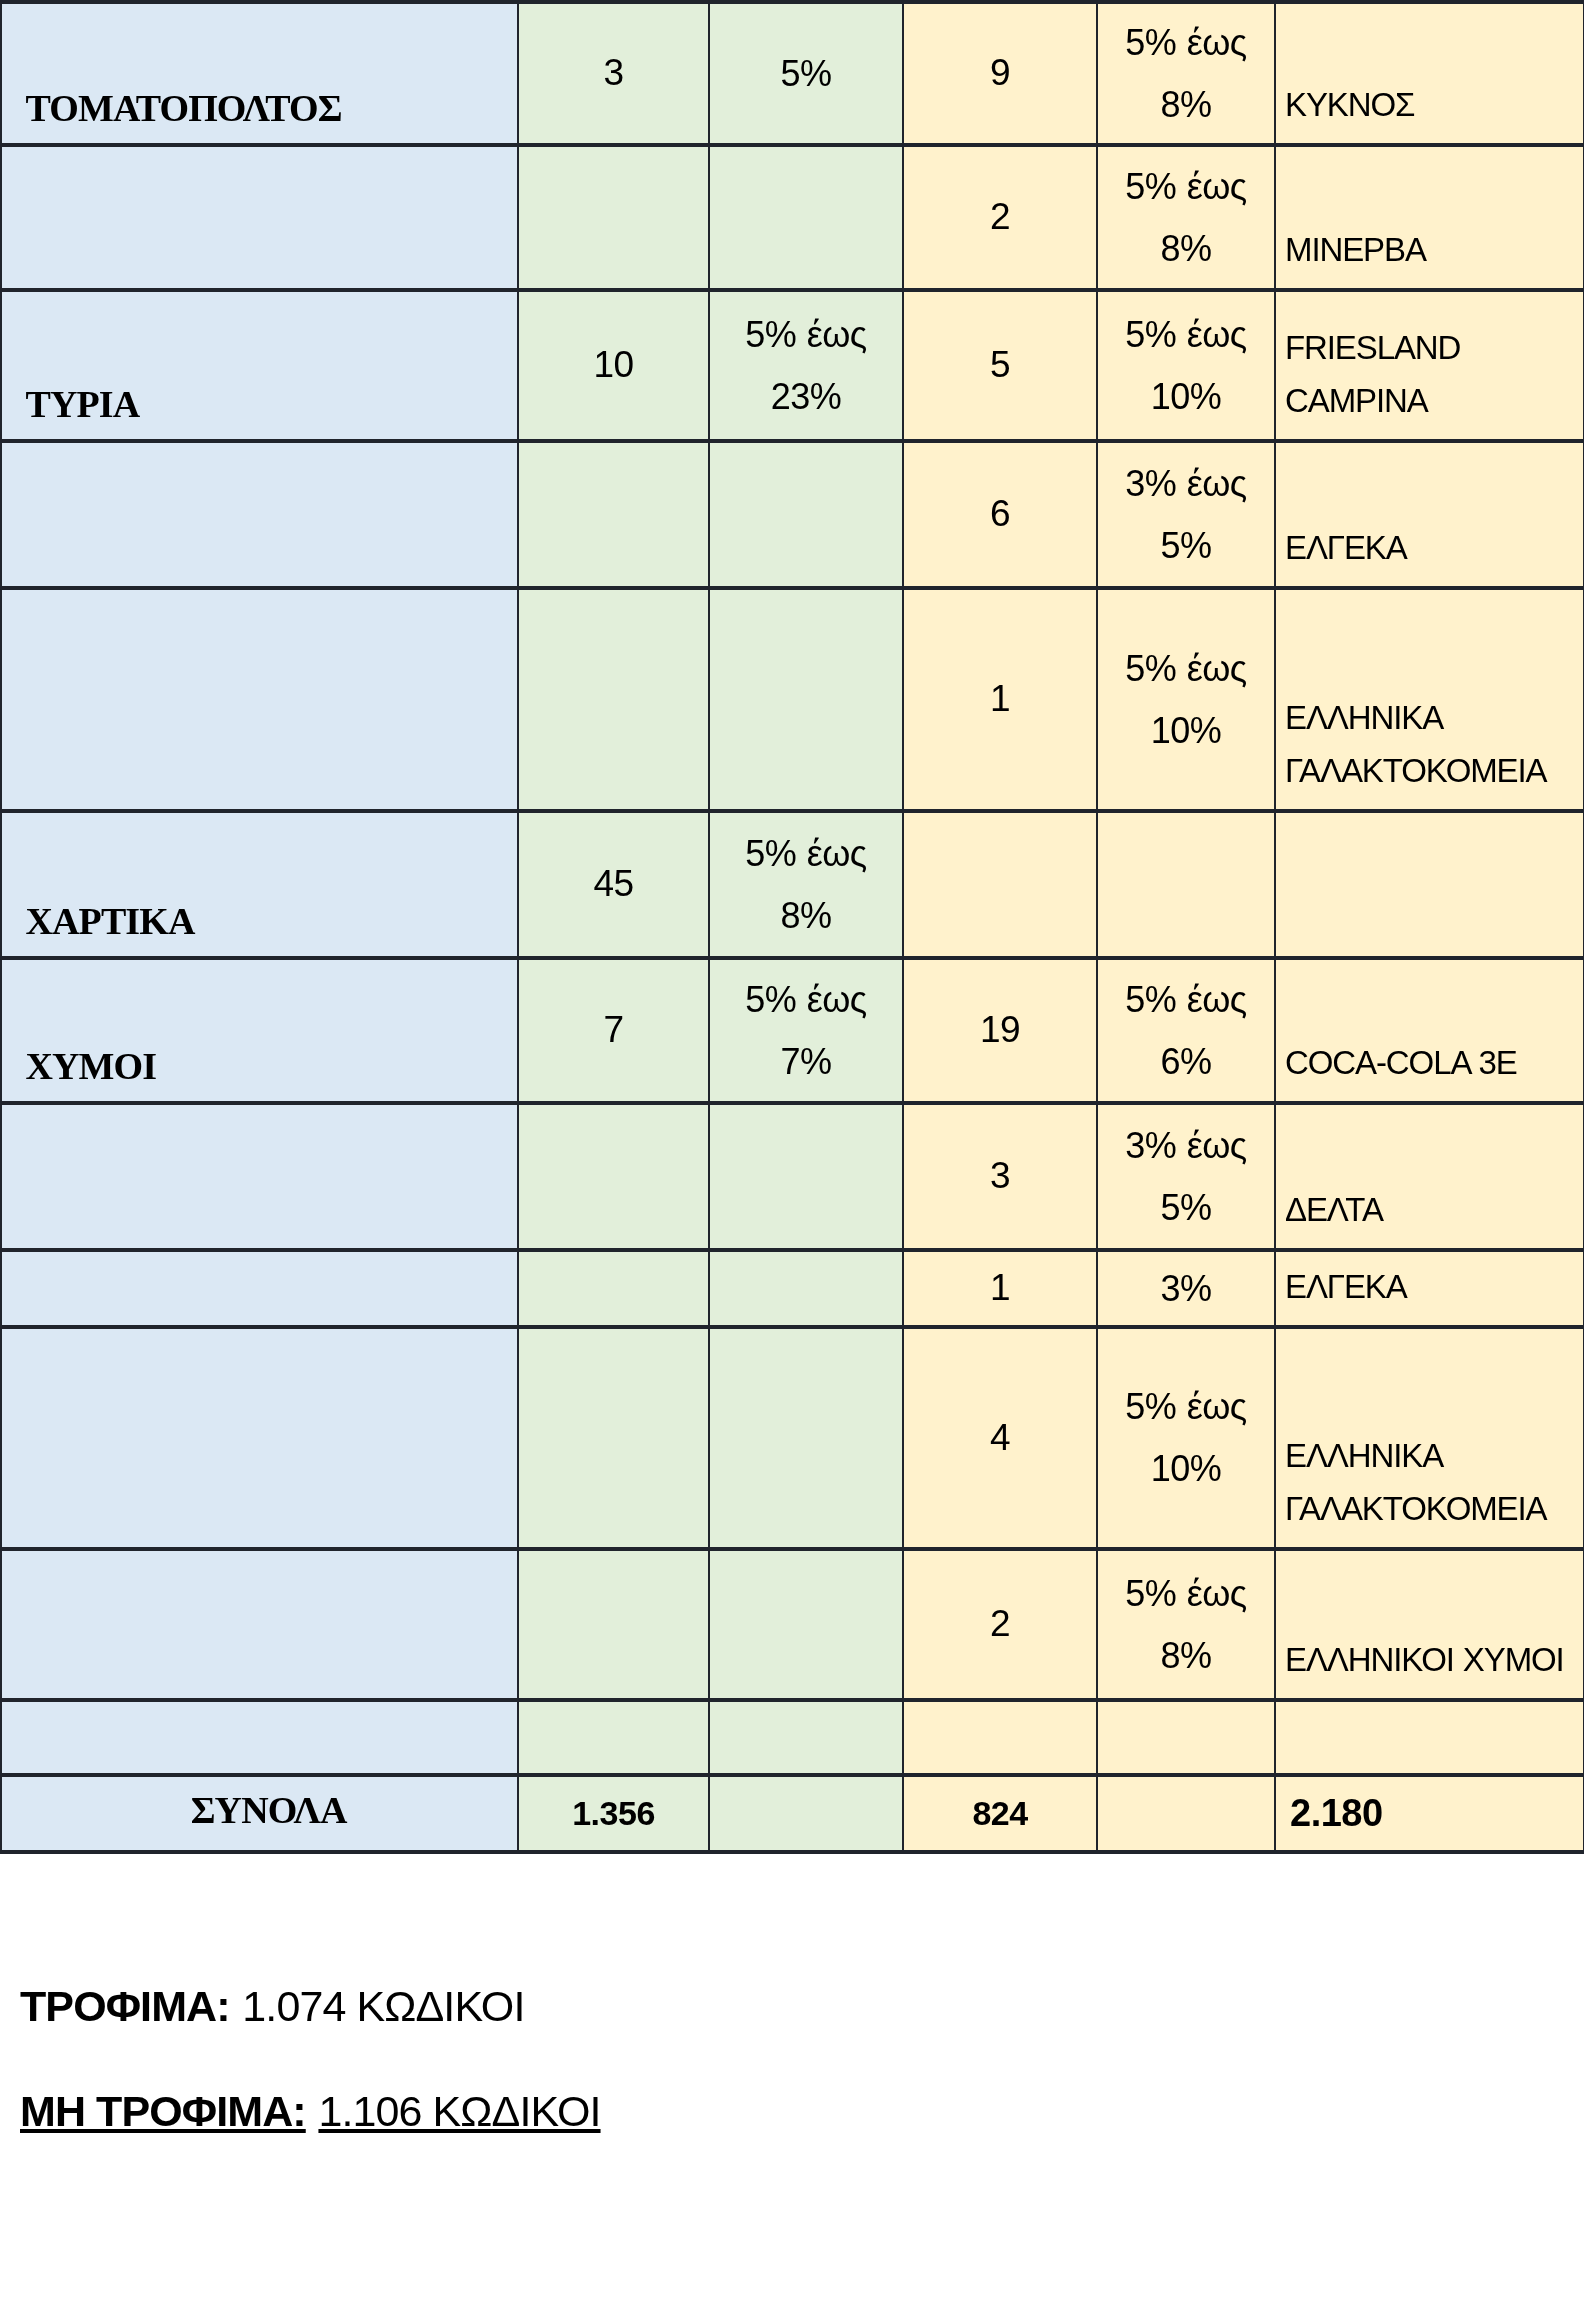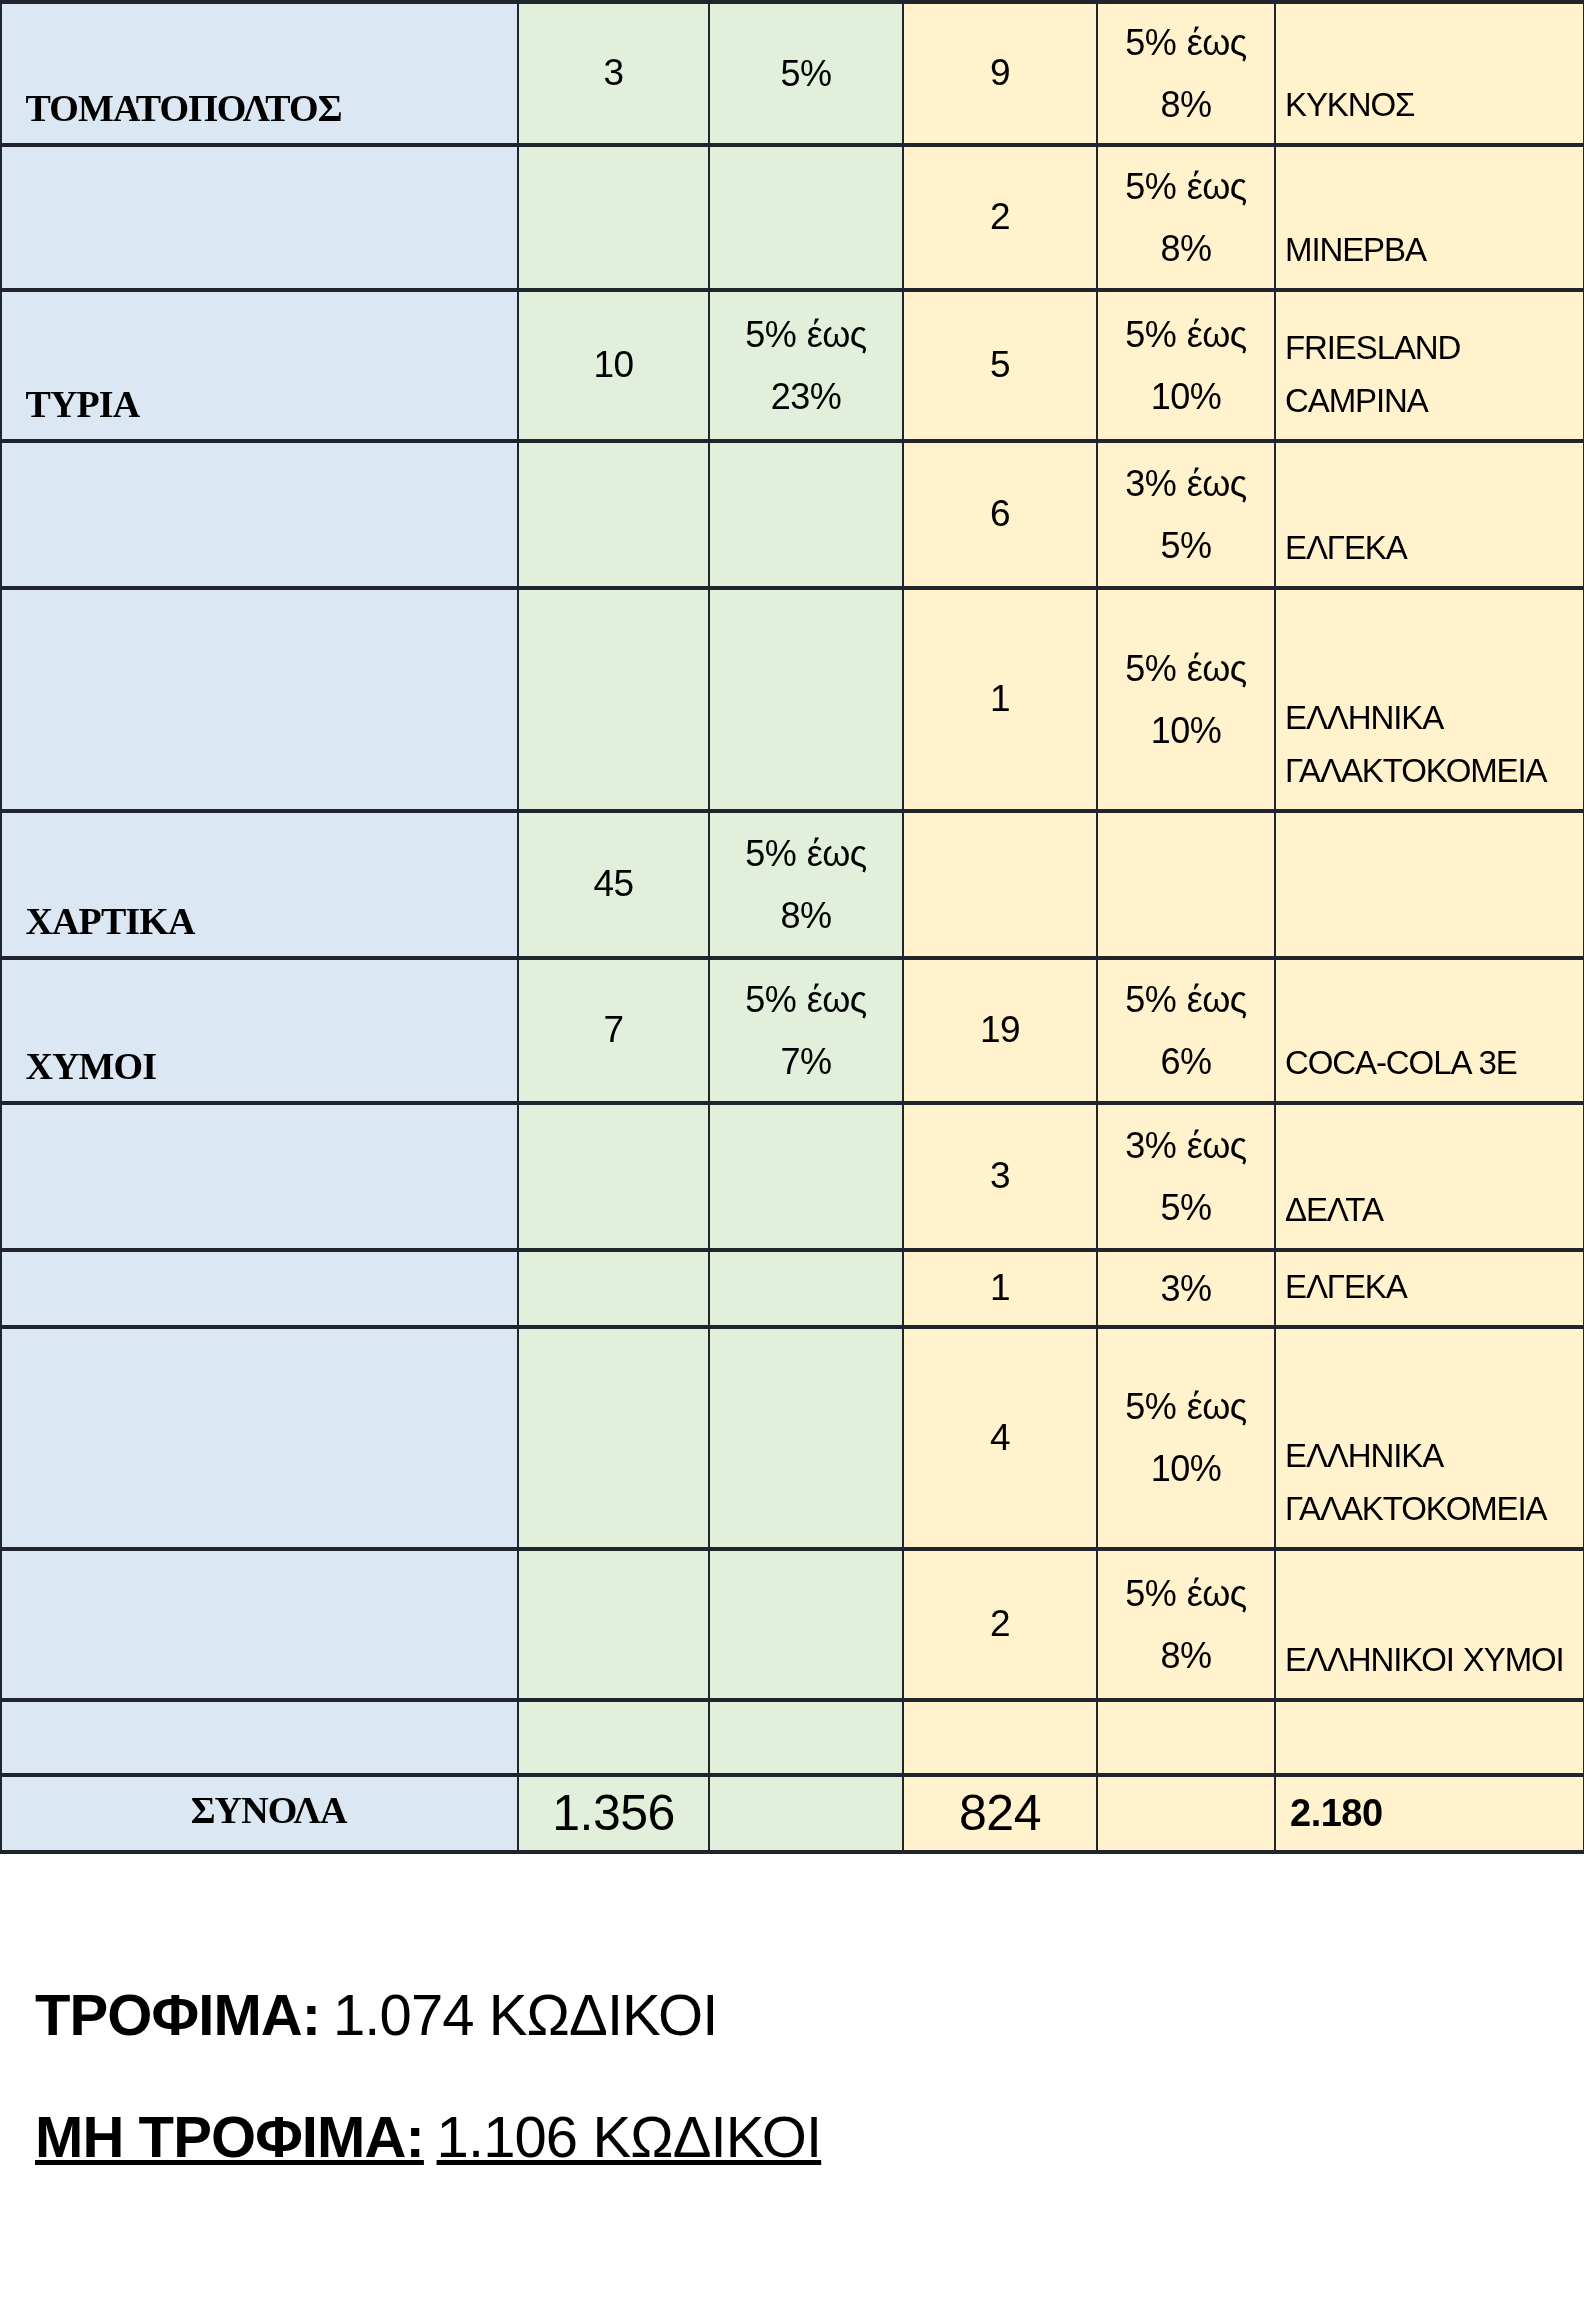--- a/index.html
+++ b/index.html
@@ -45,28 +45,28 @@
     padding:5.4px 7.2px;
   }
   td.c-company{
     text-align:left;vertical-align:bottom;
     font-size:33px;letter-spacing:-1.1px;line-height:1.6;
     padding:0 3.6px 11px 9px;
     margin-left:45px;
   }
   tr.totals td{vertical-align:middle;}
   tr.totals td.c-cat{padding-bottom:5.4px;text-align:center;}
-  tr.totals td.c-num{font-weight:normal;font-size:50px;}
+  tr.totals td.c-num{font-weight:bold;font-size:34px;}
   td.c-grand{
     text-align:left;vertical-align:middle;
     font-weight:bold;font-size:38px;letter-spacing:-0.5px;
     padding:0 11px 0 14px;
   }
   .footer{margin:129px 0 0 20px;}
-  .footer p{margin:15px;font-size:58px;letter-spacing:-0.9px;line-height:1.1;}
+  .footer p{margin:0;font-size:43px;letter-spacing:-0.9px;line-height:1.1;}
   .footer p + p{margin-top:58px;text-decoration:underline;}
   .footer .lbl{font-weight:bold;}
   .footer .val{font-weight:normal;margin-left:12.7px;}
 </style>
 </head>
 <body>
 
 <div>
 
   <table class="ranges">

